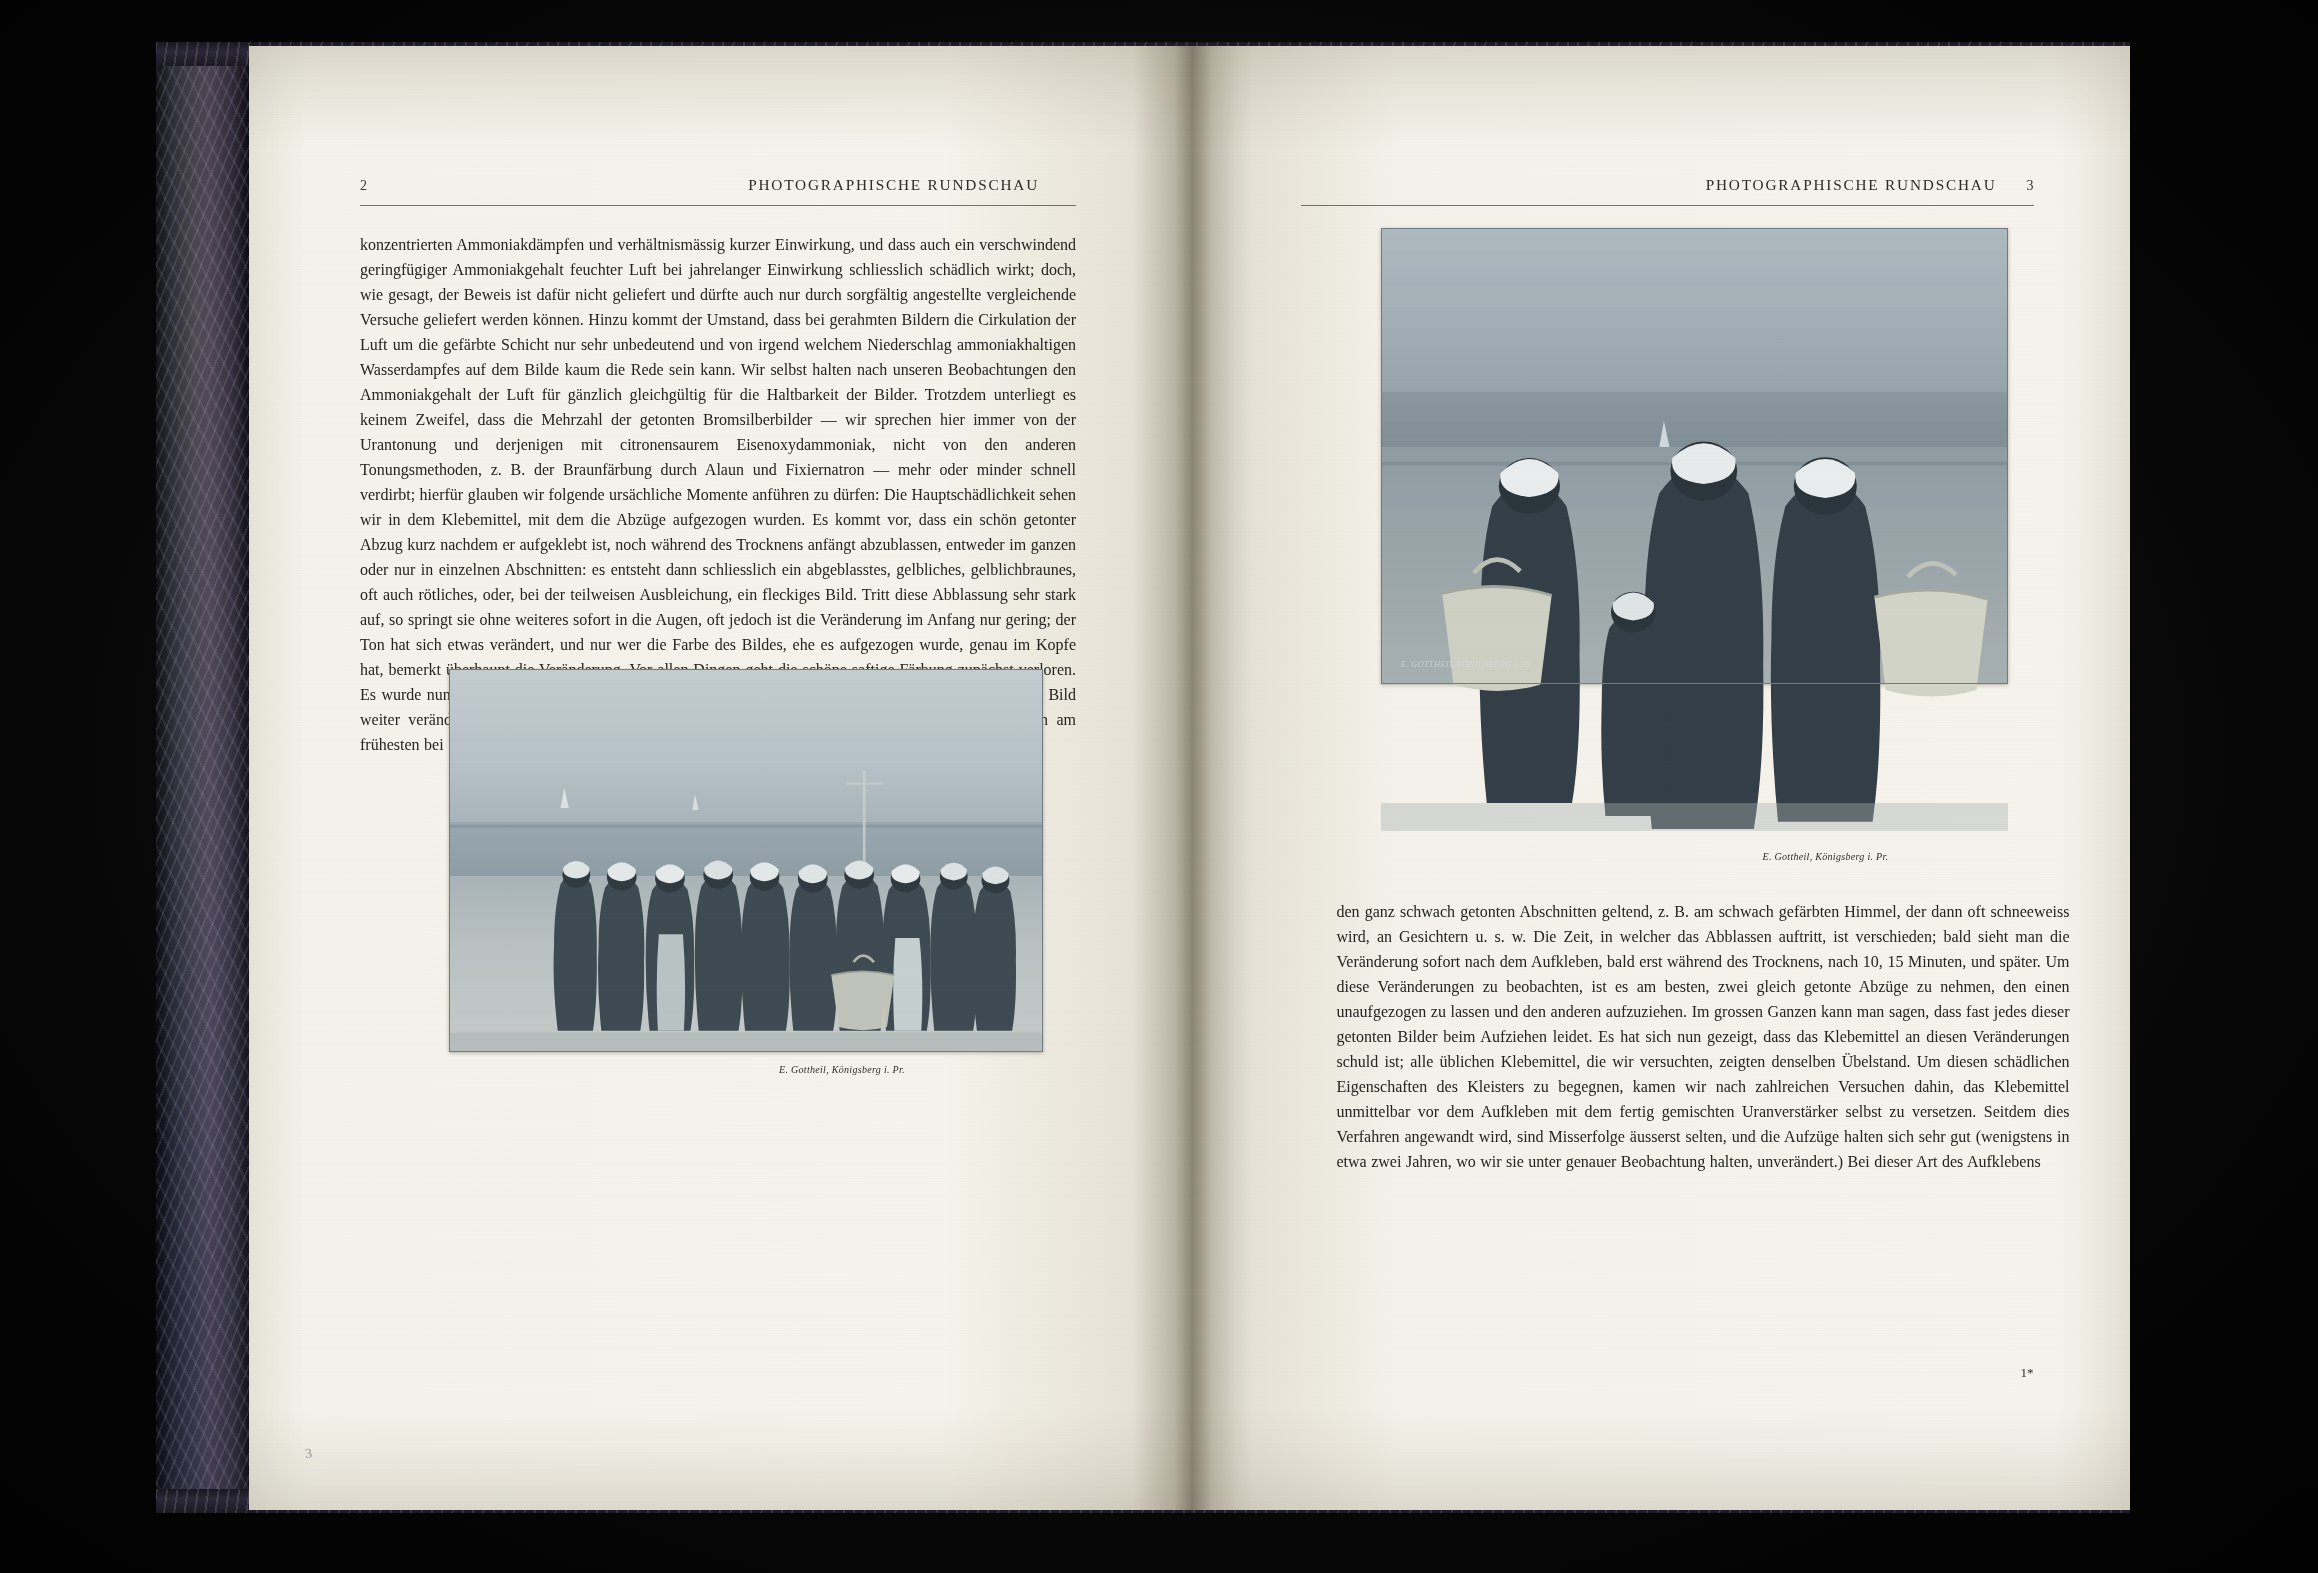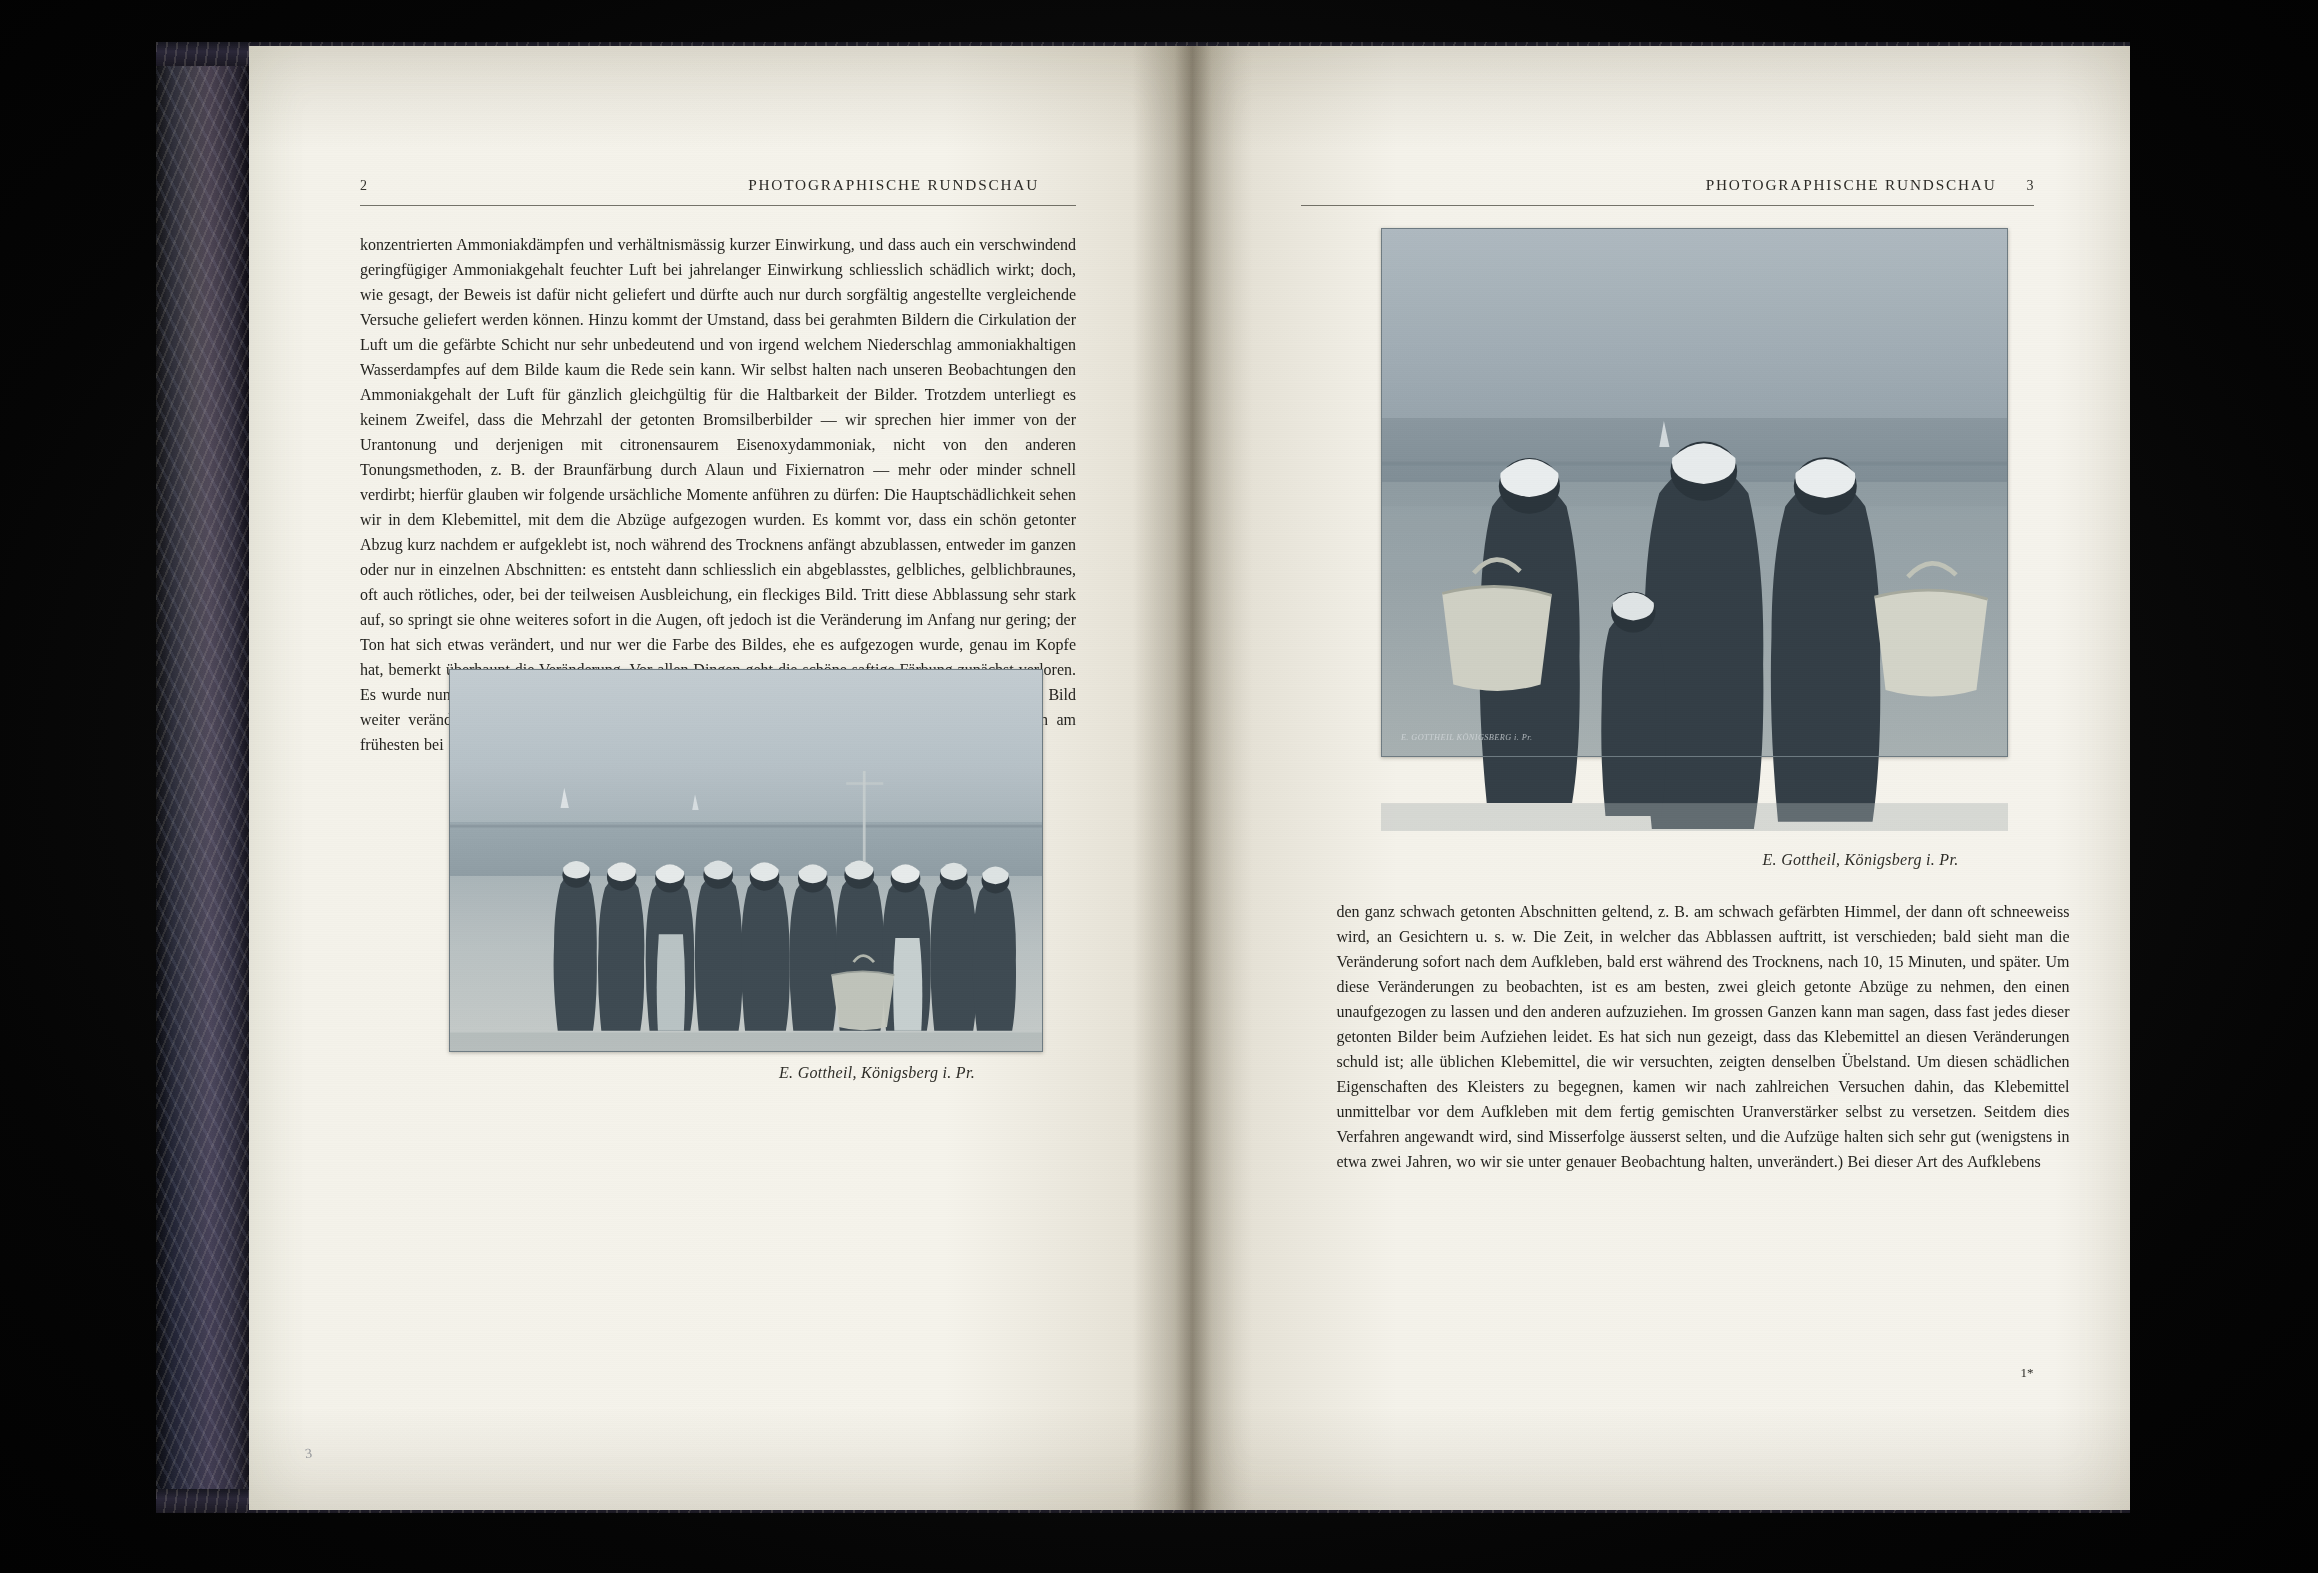--- a/index.html
+++ b/index.html
@@ -197,21 +197,21 @@
     box-shadow: 0 0.9px 3.7px rgba(60,55,40,.35);
   }
   .plate-frame {
     position: absolute;
     inset: 0;
     border: 1.4px solid #6e7b82;
   }
   .plate-caption {
     position: absolute;
     font-style: italic;
-    font-size: 16px;
+    font-size: 10px;
     color: #2d2c27;
     letter-spacing: 0.3px;
   }
 
   
   .plate-left {
     left: 89px;
     top: 623px;
     width: 594px;
     height: 383px;
@@ -227,21 +227,21 @@
   .plate-left .sand {
     position: absolute; left: 0; bottom: 0; right: 0; height: 46%;
     background: linear-gradient(180deg, #a9b4b8 0%, #b9c1c2 40%, #c6cbc9 100%);
   }
 
   
   .plate-right {
     left: 80px;
     top: 182px;
     width: 627px;
-    height: 529px;
+    height: 456px;
   }
   .plate-right .sky {
     position: absolute; left: 0; top: 0; right: 0; height: 42%;
     background: linear-gradient(180deg, #aeb9c0 0%, #9fabb3 60%, #93a0a8 100%);
   }
   .plate-right .sea {
     position: absolute; left: 0; top: 36%; right: 0; height: 14%;
     background: linear-gradient(180deg, #8a979f 0%, #7e8c94 100%);
   }
   .plate-right .sand {

